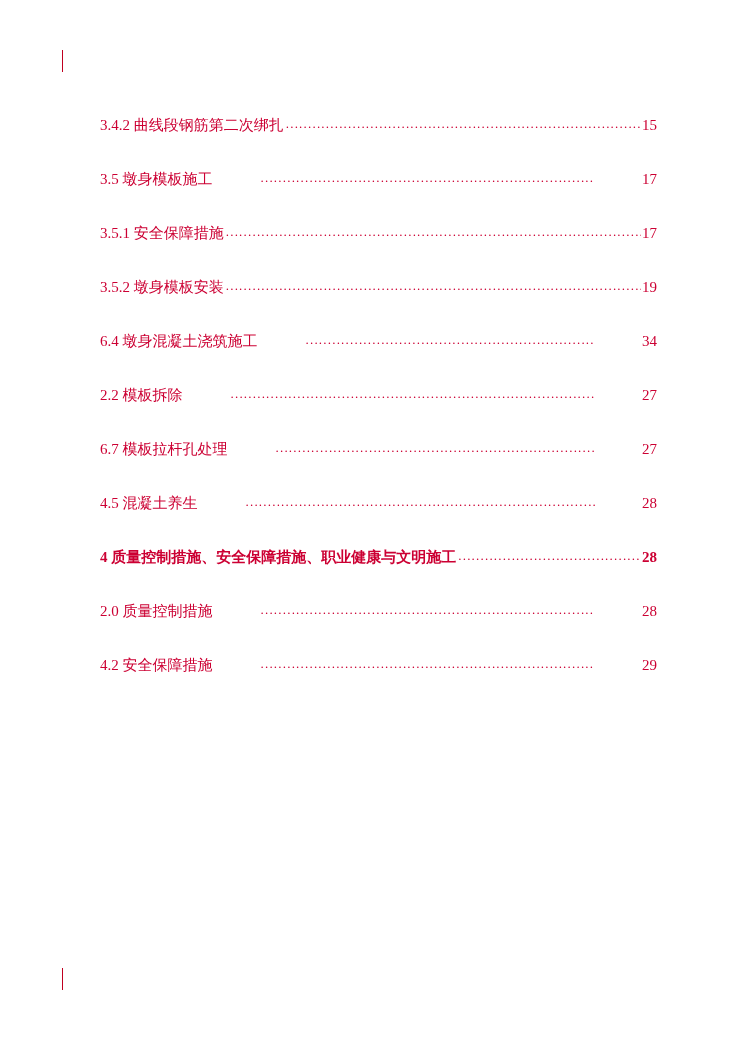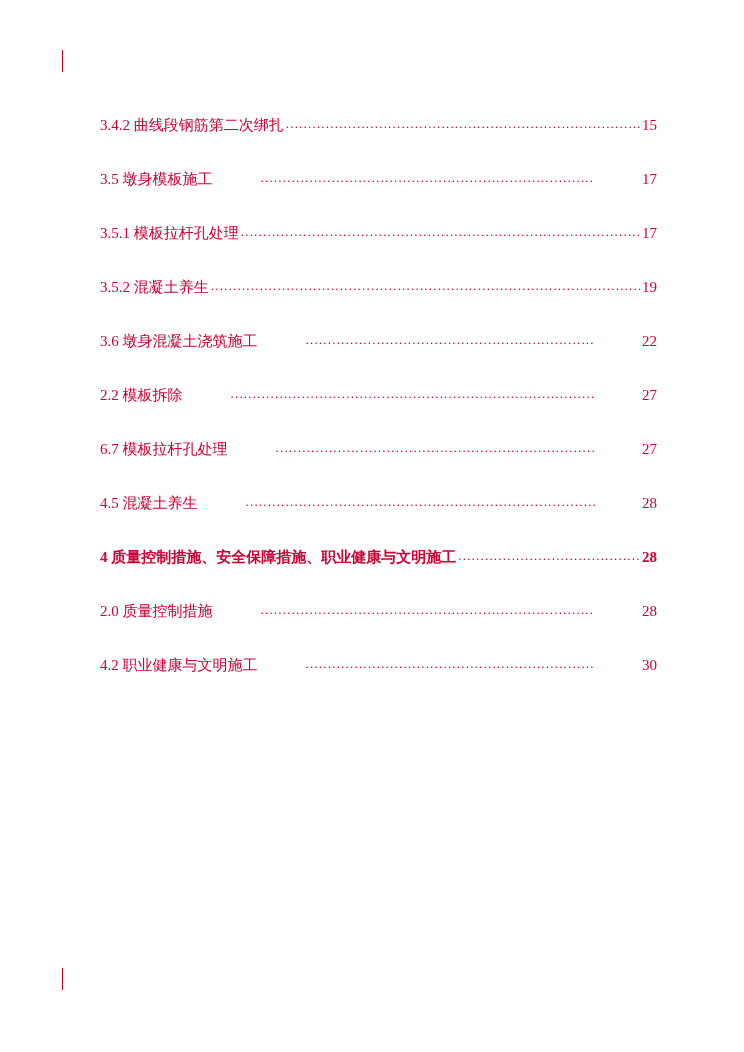--- a/index.html
+++ b/index.html
@@ -91,33 +91,33 @@
         <span class="label">3.4.2 曲线段钢筋第二次绑扎</span>
         <span class="leader"></span>
         <span class="page-num">15</span>
       </div>
       <div class="toc-entry level-2">
         <span class="label">3.5 墩身模板施工</span>
         <span class="leader"></span>
         <span class="page-num">17</span>
       </div>
       <div class="toc-entry level-3">
-        <span class="label">3.5.1 模板拉杆孔处理</span>
+        <span class="label">3.5.1 安全保障措施</span>
         <span class="leader"></span>
         <span class="page-num">17</span>
       </div>
       <div class="toc-entry level-3">
-        <span class="label">3.5.2 混凝土养生</span>
+        <span class="label">3.5.2 墩身模板安装</span>
         <span class="leader"></span>
         <span class="page-num">19</span>
       </div>
       <div class="toc-entry level-2">
-        <span class="label">3.6 墩身混凝土浇筑施工</span>
+        <span class="label">6.4 墩身混凝土浇筑施工</span>
         <span class="leader"></span>
-        <span class="page-num">22</span>
+        <span class="page-num">34</span>
       </div>
       <div class="toc-entry level-2">
         <span class="label">2.2 模板拆除</span>
         <span class="leader"></span>
         <span class="page-num">27</span>
       </div>
       <div class="toc-entry level-2">
         <span class="label">6.7 模板拉杆孔处理</span>
         <span class="leader"></span>
         <span class="page-num">27</span>
@@ -131,19 +131,19 @@
         <span class="label">4 质量控制措施、安全保障措施、职业健康与文明施工</span>
         <span class="leader"></span>
         <span class="page-num">28</span>
       </div>
       <div class="toc-entry level-2">
         <span class="label">2.0 质量控制措施</span>
         <span class="leader"></span>
         <span class="page-num">28</span>
       </div>
       <div class="toc-entry level-2">
-        <span class="label">4.2 职业健康与文明施工</span>
+        <span class="label">4.2 安全保障措施</span>
         <span class="leader"></span>
-        <span class="page-num">30</span>
+        <span class="page-num">29</span>
       </div>
     </div>
 
 </div>
 
 </body></html>

